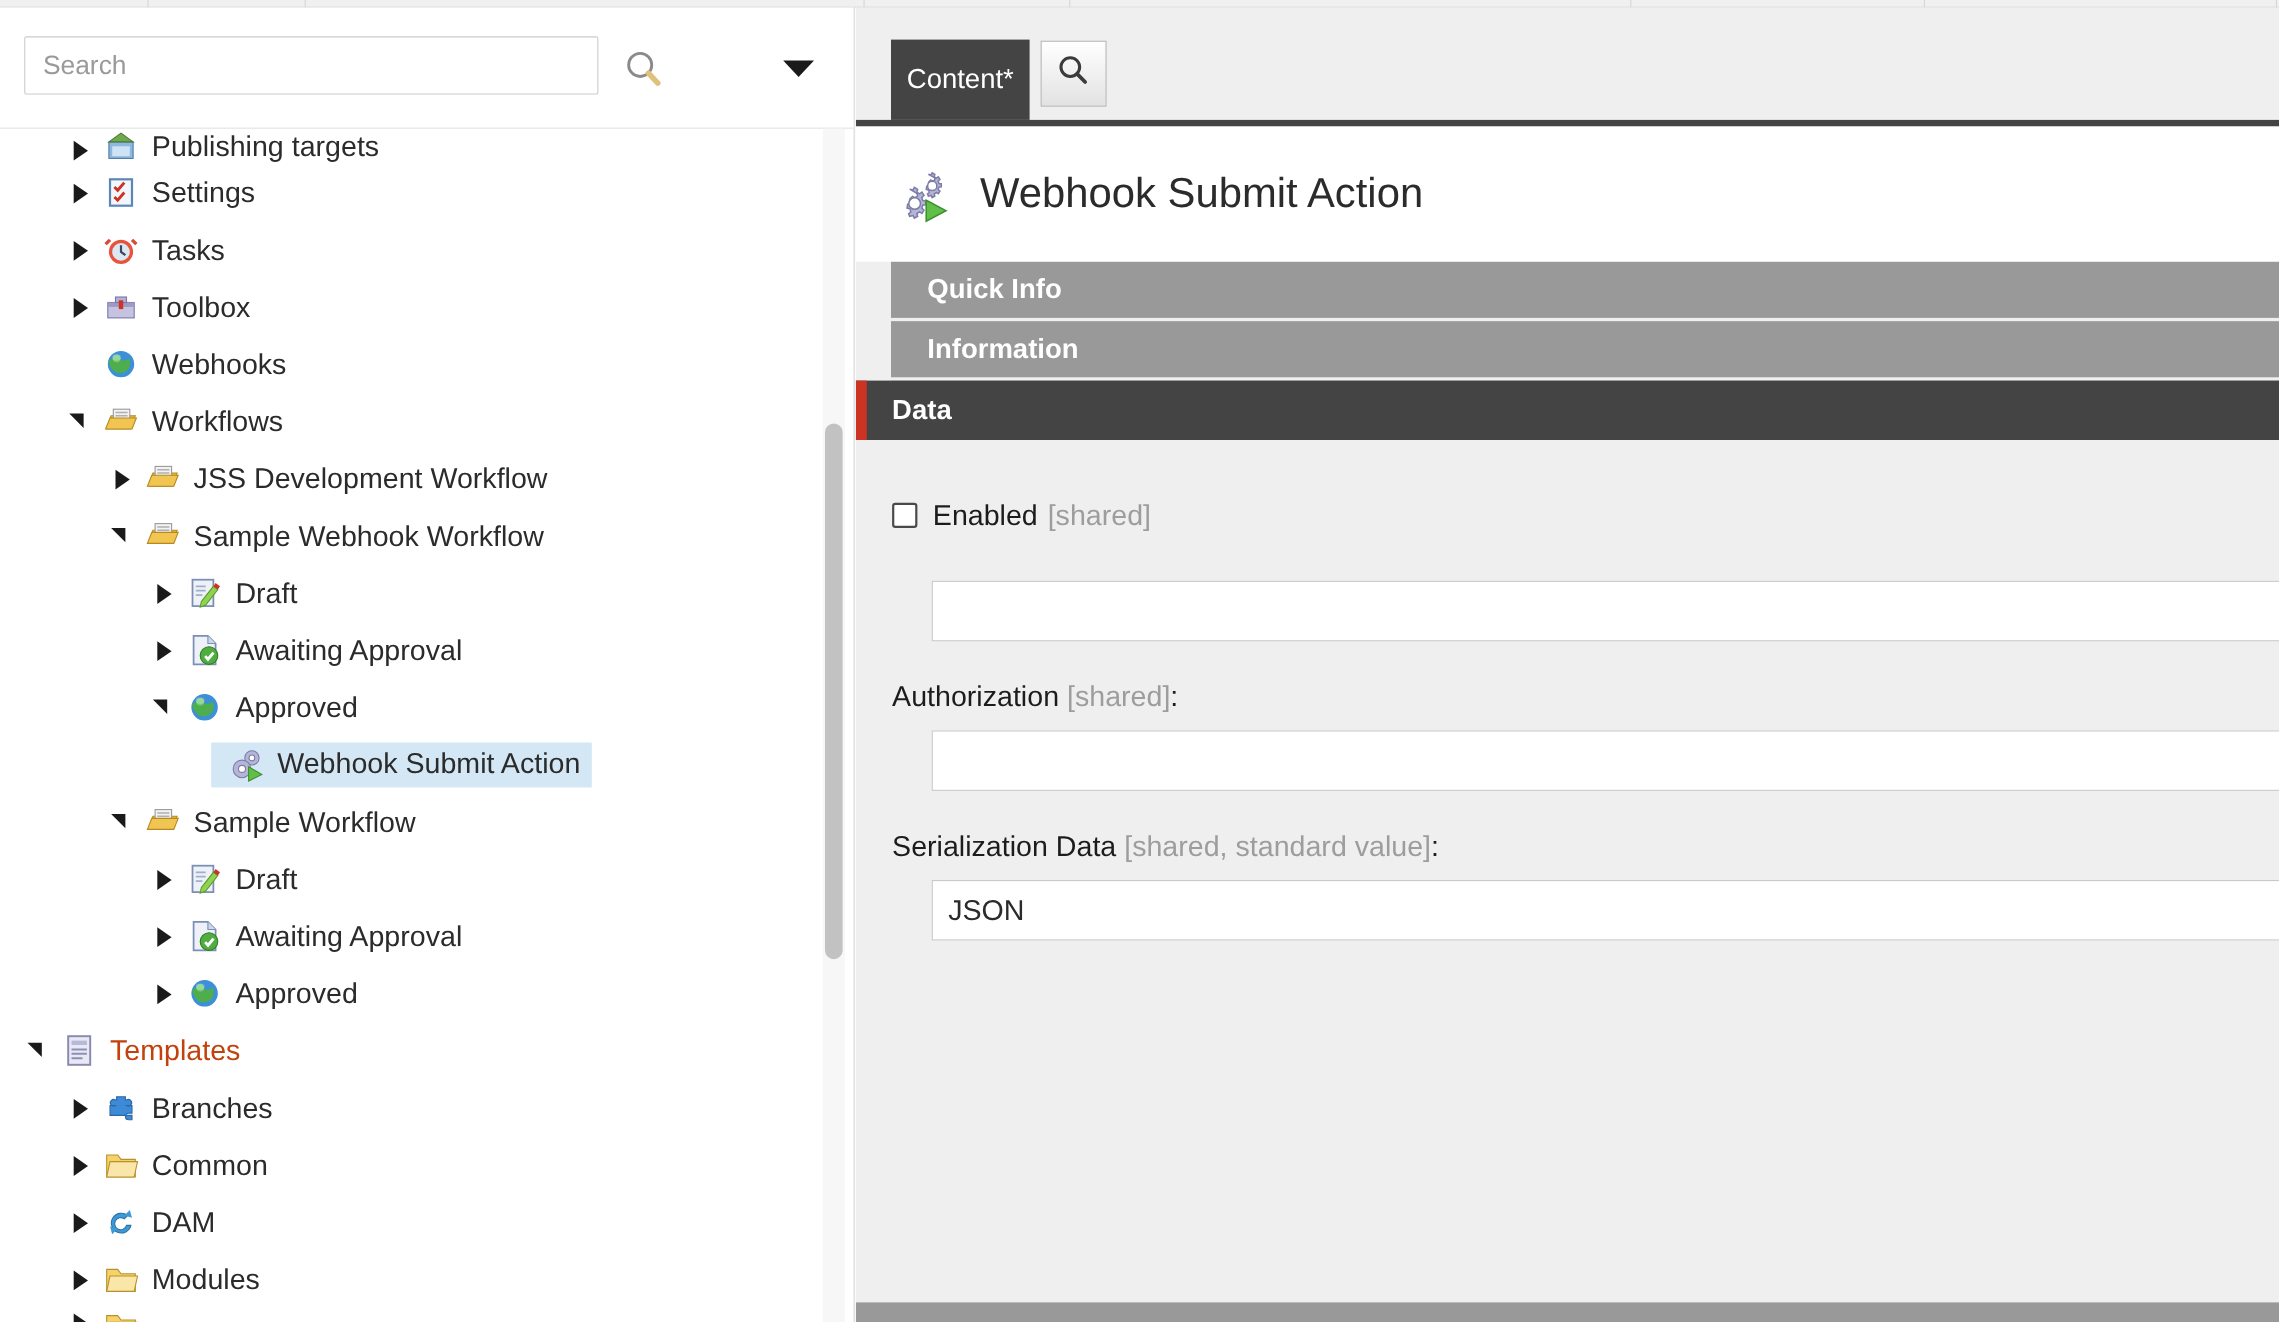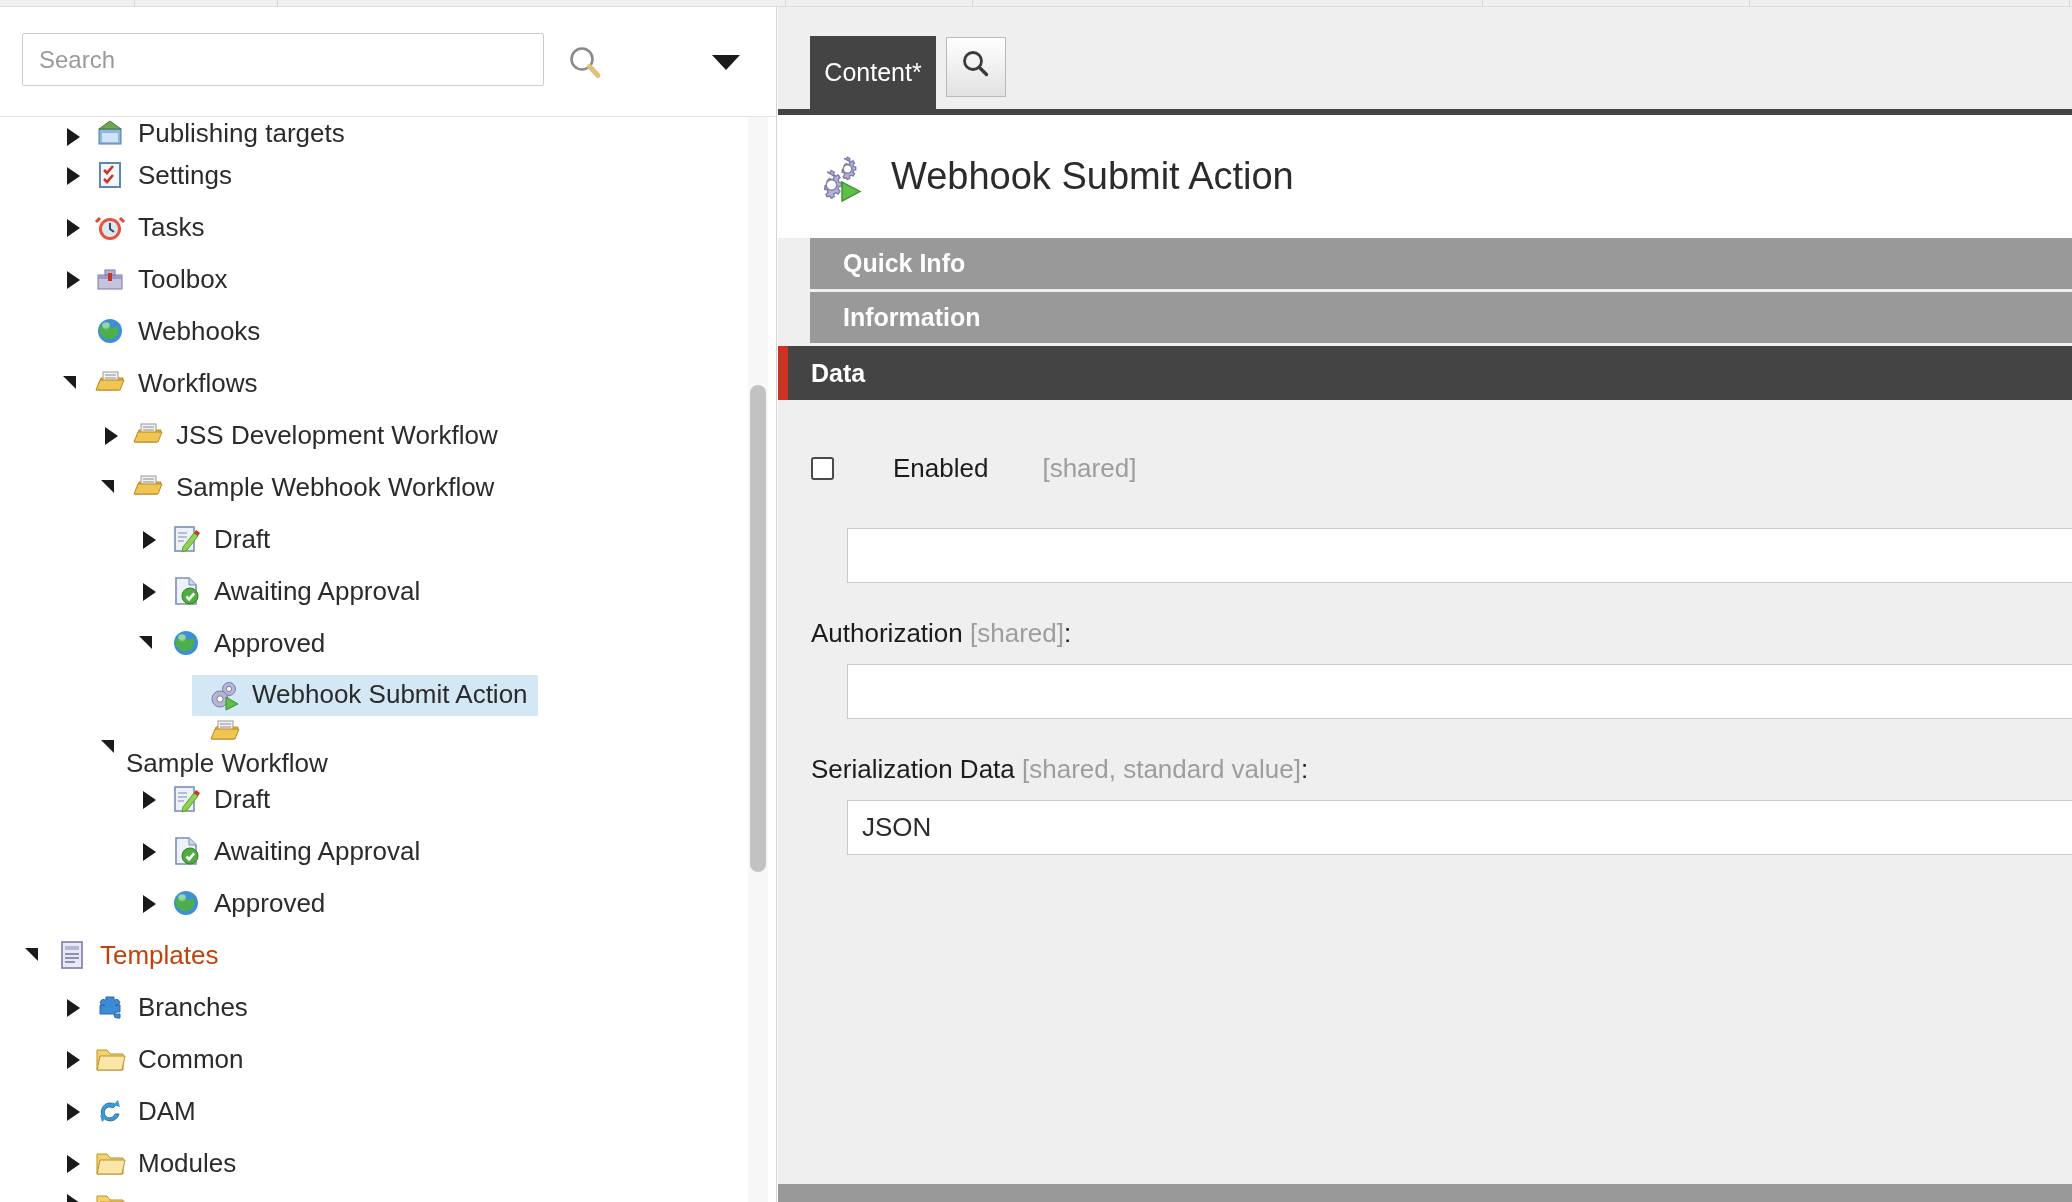--- a/index.html
+++ b/index.html
@@ -190,21 +190,20 @@
     position: relative;
     background: #efefef;
     padding: 0 0 0 0;
     height: 756px;
   }
 
   .field-check {
     display: flex; align-items: center;
     padding: 53px 0 0 33px;
     font-size: 26px;
-    gap: 45px;
   }
   .cbox {
     width: 23px; height: 23px;
     border: 2px solid #4a4a4a; border-radius: 3px;
     background: #ffffff;
     margin-right: 14px;
     cursor: pointer;
     flex: 0 0 23px;
   }
   .lbl-strong { color: #1c1c1c; }
@@ -405,21 +404,21 @@
                     <circle cx="12" cy="20" r="8"></circle>
                     <circle cx="12" cy="20" r="3.2" fill="#fff"></circle>
                   </g>
                   <path d="M18 18 L30 25 L18 31 Z" fill="#5fbf49" stroke="#3f8f30"></path>
                 </svg></span>
               <span class="tlabel">Webhook Submit Action</span>
             </span>
           </div>
           <div class="tnode" style="padding-left: 98px;">
             <span class="arrow expanded"></span>
-            <span style="display: inline-flex; align-items: center; flex-direction: column;">
+            <span style="display: inline-flex; align-items: center;">
               <span class="ticon"><svg width="32" height="32" viewBox="0 0 32 32">
                   <path d="M3 23 L7 11 H29 L25 23 Z" fill="#e8b93c" stroke="#b8891f"></path>
                   <rect x="9" y="5" width="15" height="12" fill="#f2f2f2" stroke="#9a9a9a"></rect>
                   <path d="M11 8 h11 M11 11 h11 M11 14 h7" stroke="#b0b0b0" stroke-width="1.4"></path>
                   <path d="M2 23 L6 13 H30 L26 23 Z" fill="#f0c552" stroke="#b8891f"></path>
                 </svg></span>
               <span class="tlabel">Sample Workflow</span>
             </span>
           </div>
           <div class="tnode" style="padding-left: 136px;">

